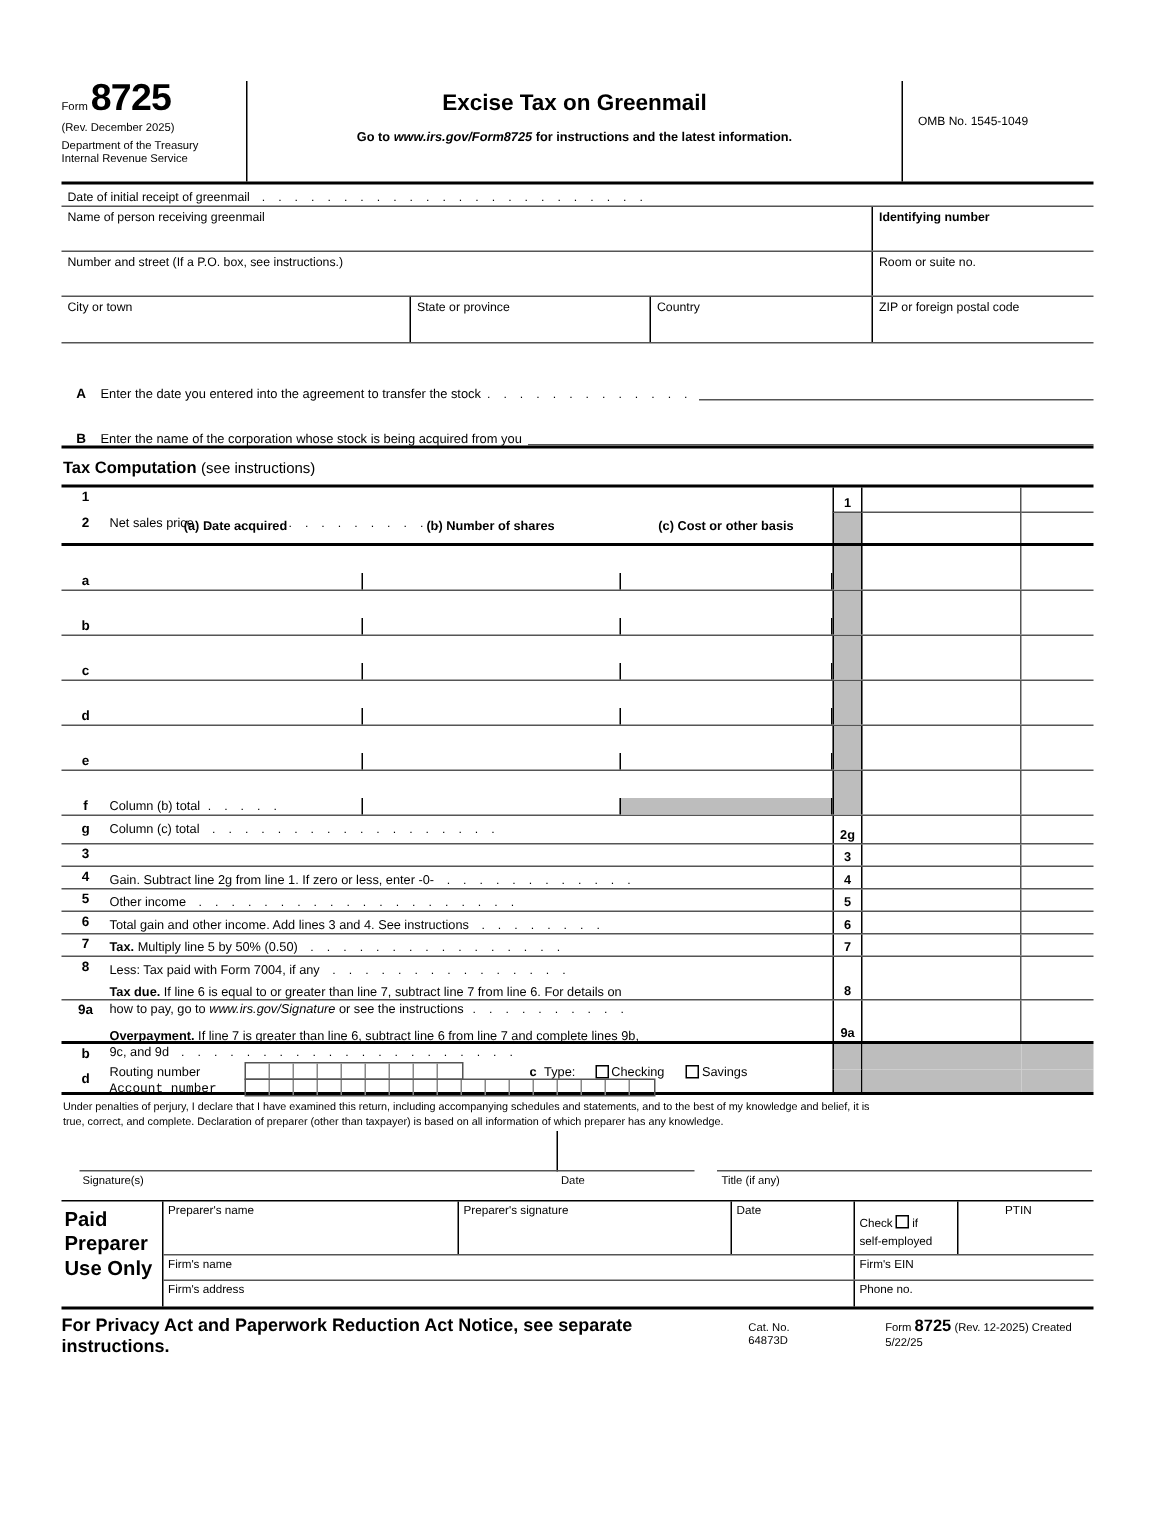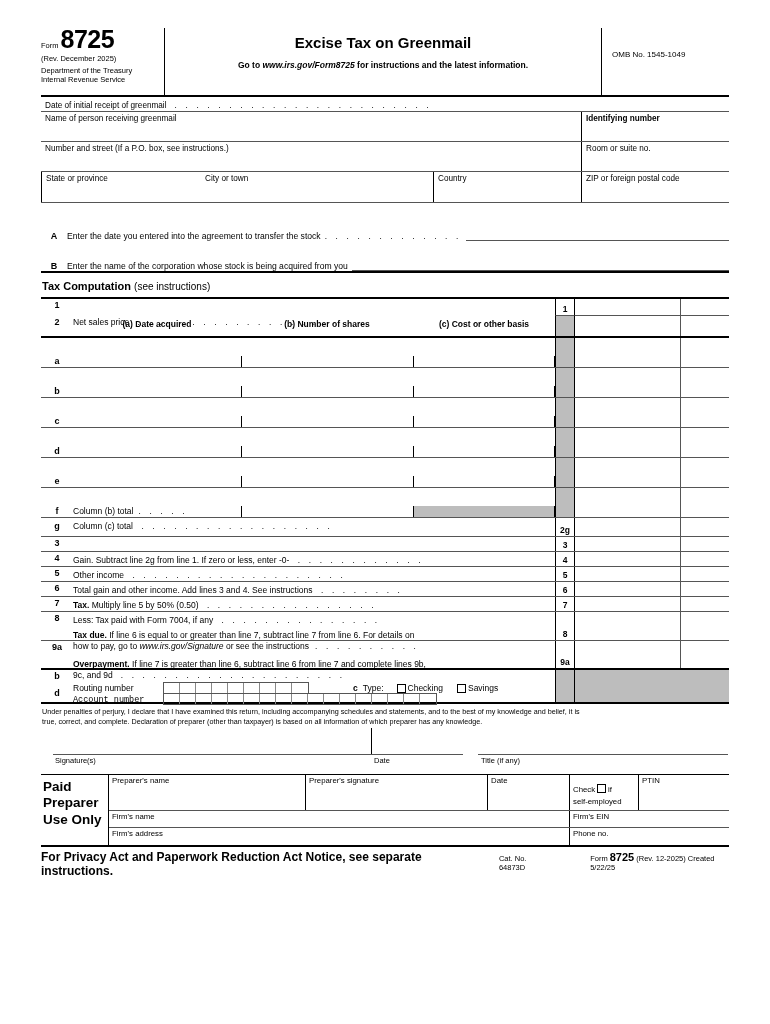--- a/index.html
+++ b/index.html
@@ -11,21 +11,21 @@
     width: 770px; height: 1024px;
     font-family: "Liberation Sans", sans-serif;
     color: #000;
     -webkit-font-smoothing: antialiased;
   }
   .page { position: relative; width: 770px; height: 1024px; }
   .gray     { background: #bdbdbd; }
 
   
   .form-outer {
-    position: absolute; left: 41px; top: 28px; width: 688px;
+    position: absolute; left: 41px; top: 54px; width: 688px;
   }
   .hdr {
     display: flex; align-items: stretch;
     height: 69px;
     border-bottom: 2.5px solid #000;
   }
   .hdr-left {
     width: 124px; padding-right: 6px;
     border-right: 1.5px solid #000;
     position: relative;
@@ -167,25 +167,25 @@
     <div class="row-line" style="height:30px;">
       <div class="cell" style="flex:1;">
         <span>Number and street (If a P.O. box, see instructions.)</span>
       </div>
       <div class="cell vline" style="width:148px;">
         <span>Room or suite no.</span>
       </div>
     </div>
 
     <div class="row-line" style="height:30px;border-bottom:none;">
+      <div class="cell" style="width:232px;">
+        <span>City or town</span>
+      </div>
       <div class="cell vline" style="width:160px;">
         <span>State or province</span>
-      </div>
-      <div class="cell" style="width:232px;">
-        <span>City or town</span>
       </div>
       <div class="cell vline" style="flex:1;">
         <span>Country</span>
       </div>
       <div class="cell vline" style="width:148px;">
         <span>ZIP or foreign postal code</span>
       </div>
     </div>
 
     <div class="ab-block" style="border-top:1.5px solid #555;">
@@ -478,21 +478,21 @@
           <div class="pcell" style="width:182px;border-right:1.2px solid #000;">
             <span>Preparer's signature</span>
           </div>
           <div class="pcell" style="width:82px;border-right:1.2px solid #000;">
             <span>Date</span>
           </div>
           <div class="pcell" style="width:69px;border-right:1.2px solid #000;padding-top:9px;line-height:1.5;">
             <span>Check</span><span class="cbox"></span><span>if</span>
             <div>self-employed</div>
           </div>
-          <div class="pcell" style="flex:1;">
+          <div class="pcell" style="flex:1;margin-left:28px;">
             <span>PTIN</span>
           </div>
         </div>
         <div class="prep-r2">
           <div class="pcell" style="width:461px;border-right:1.2px solid #000;">
             <span>Firm's name</span>
           </div>
           <div class="pcell" style="flex:1;">
             <span>Firm's EIN</span>
           </div>

